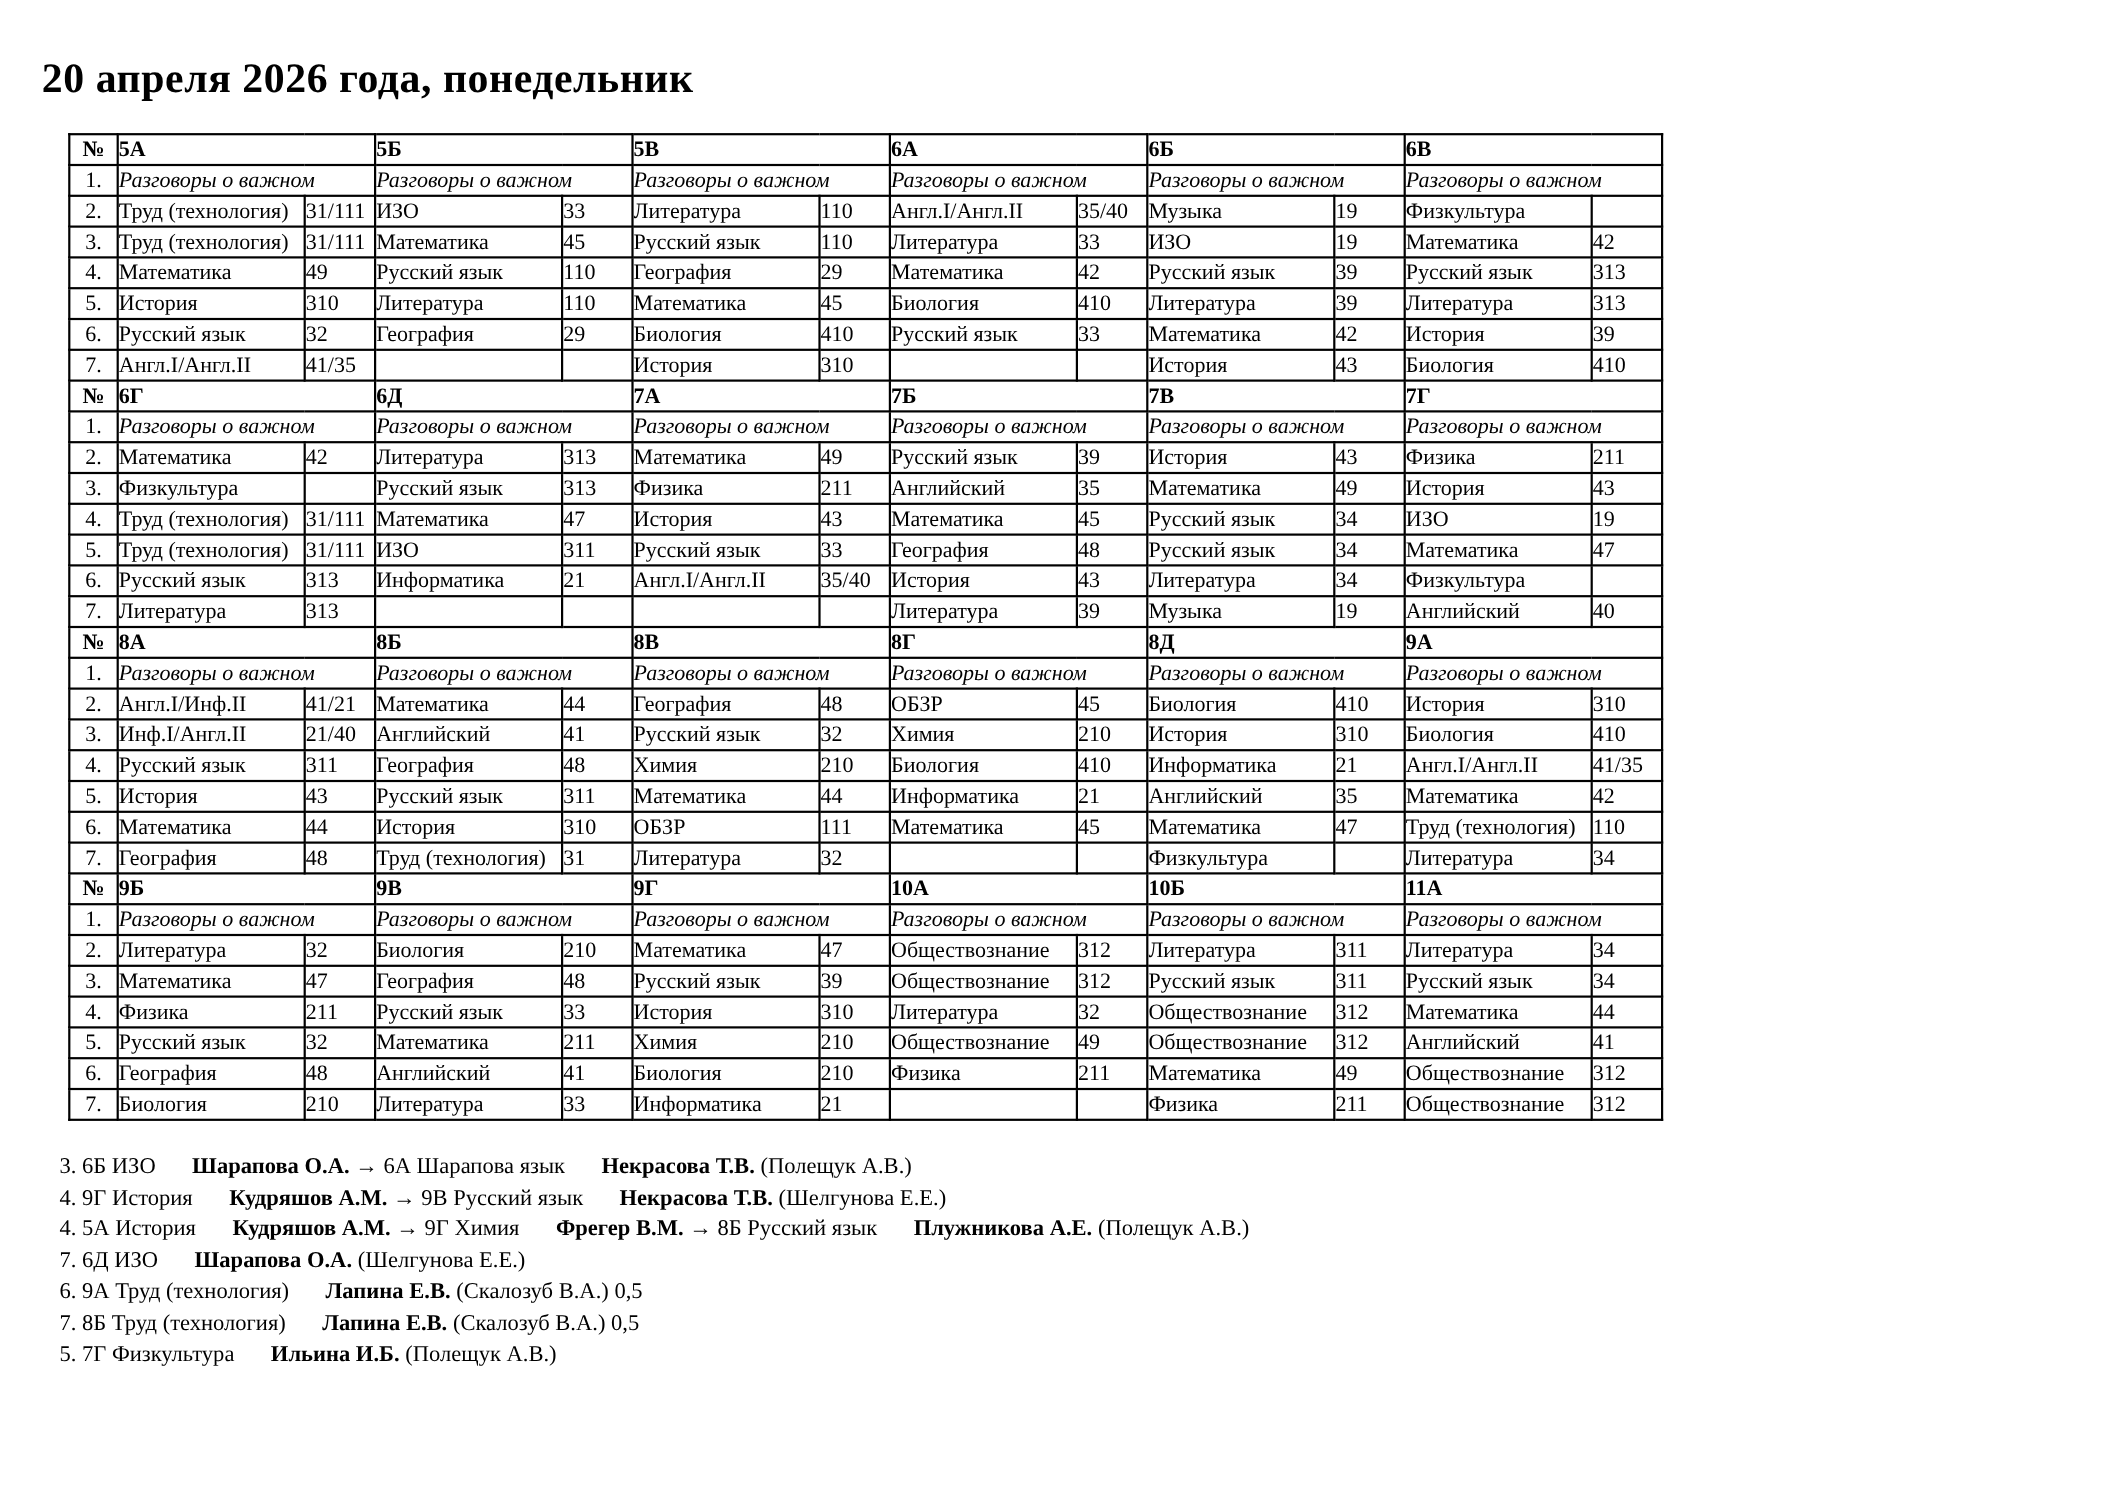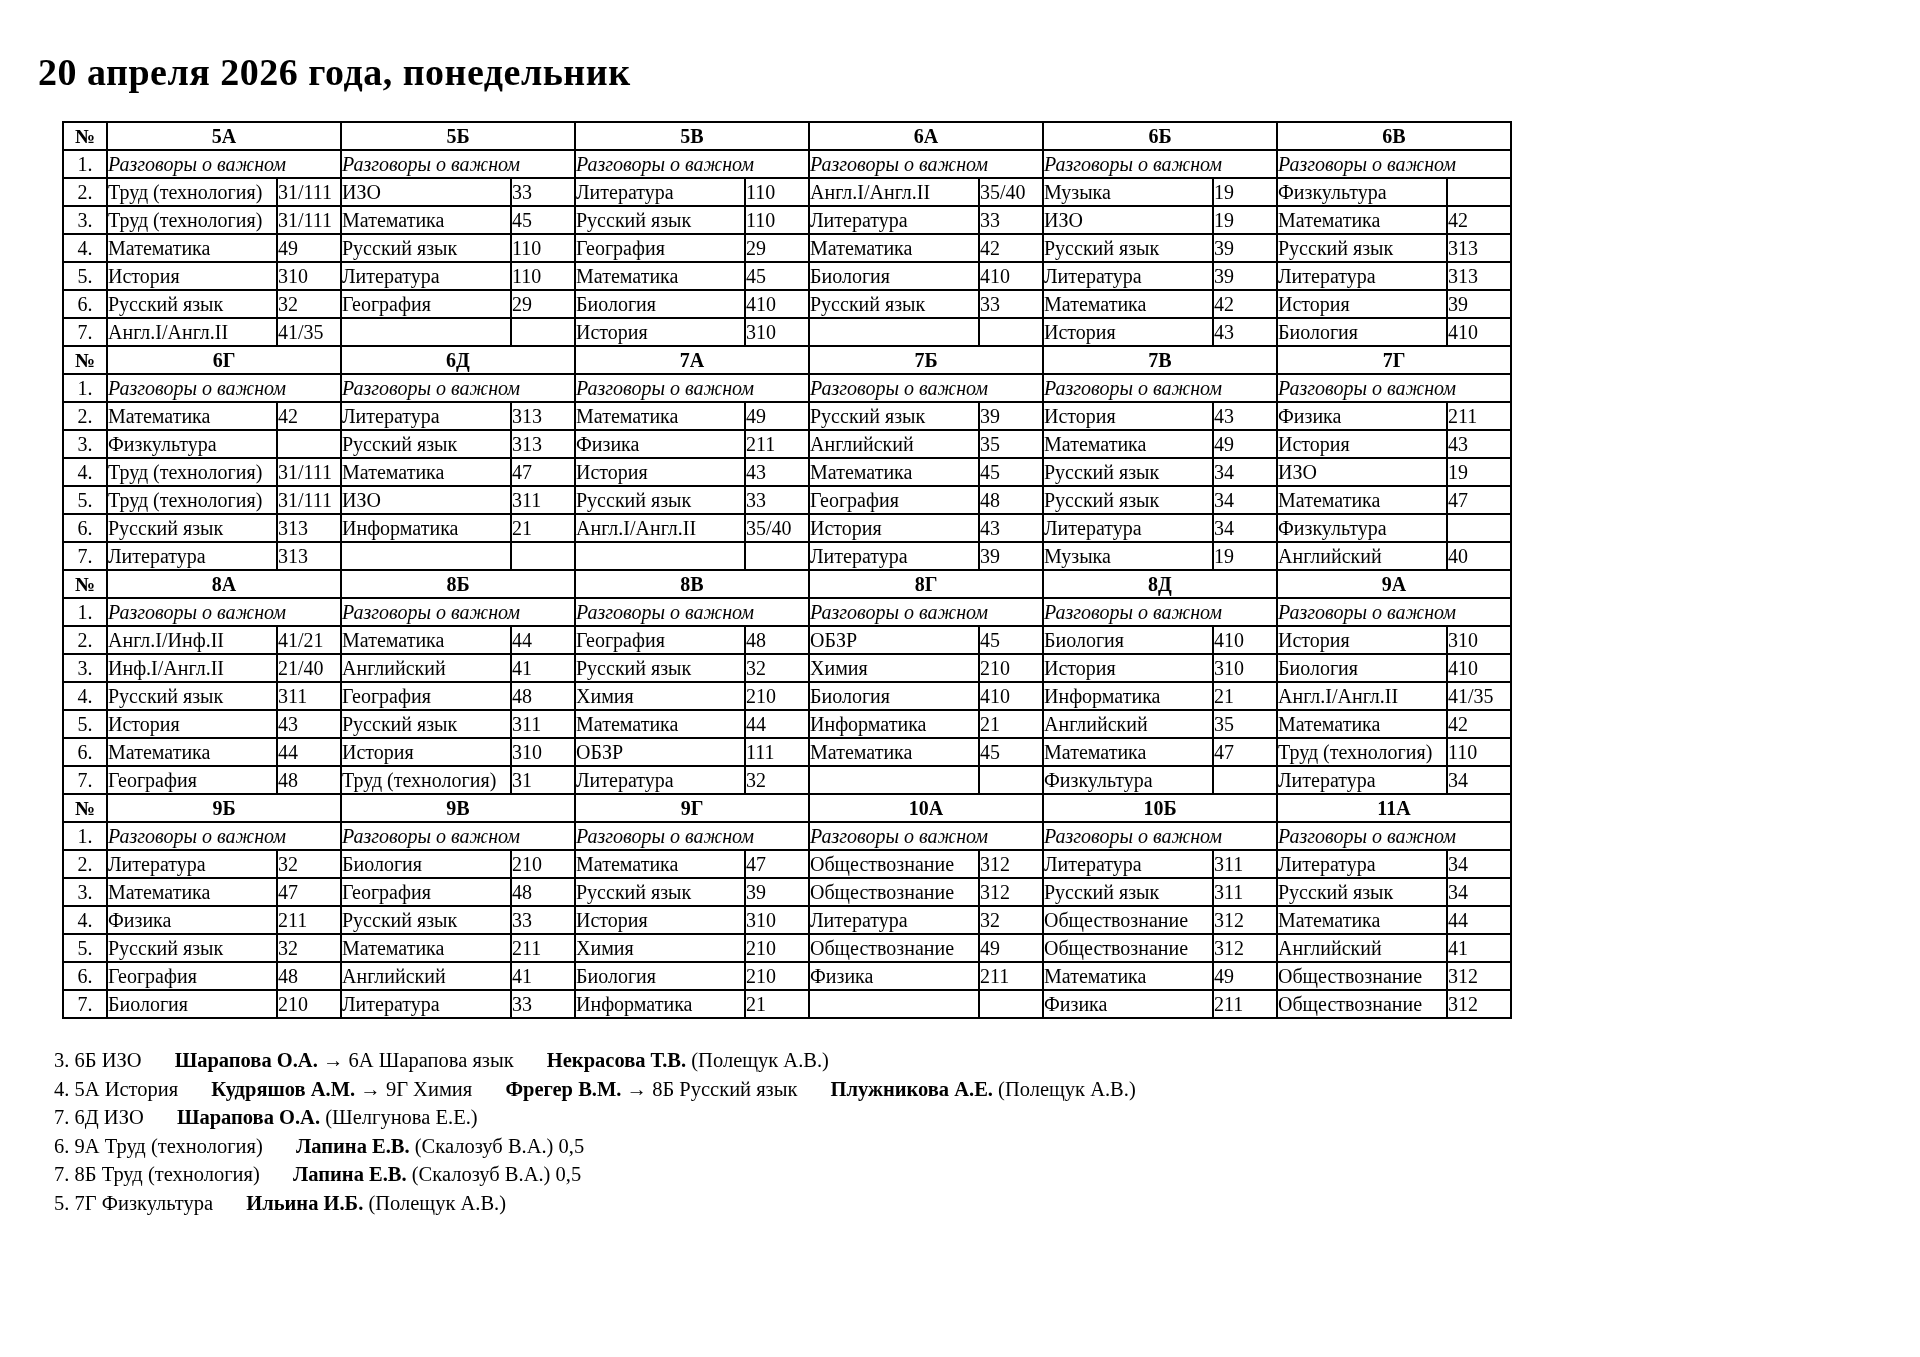--- a/index.html
+++ b/index.html
@@ -6,21 +6,21 @@
   body{width:1920px;height:1357px;position:relative;font-family:"Liberation Serif",serif;color:#000;}
   .title{position:absolute;left:38px;top:50px;font-size:38px;font-weight:bold;letter-spacing:0.5px;}
   table.sched{position:absolute;left:62px;top:121px;border-collapse:collapse;table-layout:fixed;}
   table.sched td{border:2px solid #000;height:26px;padding:0;font-size:20px;line-height:26px;
     white-space:nowrap;overflow:hidden;vertical-align:middle;}
   .c-num{width:44px;}
   .c-subj{width:170px;}
   .c-room{width:64px;}
   td.num-cell{text-align:center;}
   td.head{font-weight:bold;}
-  td.class-head{text-align:center;font-weight:bold;}
+  td.class-head{text-align:left;font-weight:bold;}
   td.talk-cell{font-style:italic;padding-left:9px;}
   td.subj-cell{padding-left:9px;}
   td.room-cell{padding-left:9px;}
   .notes{position:absolute;left:54px;top:1046px;font-size:20.5px;line-height:28.5px;}
   .notes .seg-b{font-weight:bold;margin-left:28px;}
   .note{white-space:nowrap;}
 </style>
 </head>
 <body>
 
@@ -473,18 +473,19 @@
         <td class="subj-cell">Физика</td>
         <td class="room-cell">211</td>
         <td class="subj-cell">Обществознание</td>
         <td class="room-cell">312</td>
       </tr>
     </tbody>
 </table>
 
 <div class="notes">
     <div class="note"><span class="seg">3. 6Б ИЗО </span><span class="seg-b">Шарапова О.А.</span><span class="seg"> → 6А Шарапова язык </span><span class="seg-b">Некрасова Т.В.</span><span class="seg"> (Полещук А.В.)</span></div>
+    <div class="note"><span class="seg">4. 9Г История </span><span class="seg-b">Кудряшов А.М.</span><span class="seg"> → 9В Русский язык </span><span class="seg-b">Некрасова Т.В.</span><span class="seg"> (Шелгунова Е.Е.)</span></div>
     <div class="note"><span class="seg">4. 5А История </span><span class="seg-b">Кудряшов А.М.</span><span class="seg"> → 9Г Химия </span><span class="seg-b">Фрегер В.М.</span><span class="seg"> → 8Б Русский язык </span><span class="seg-b">Плужникова А.Е.</span><span class="seg"> (Полещук А.В.)</span></div>
     <div class="note"><span class="seg">7. 6Д ИЗО </span><span class="seg-b">Шарапова О.А.</span><span class="seg"> (Шелгунова Е.Е.)</span></div>
     <div class="note"><span class="seg">6. 9А Труд (технология) </span><span class="seg-b">Лапина Е.В.</span><span class="seg"> (Скалозуб В.А.) 0,5</span></div>
     <div class="note"><span class="seg">7. 8Б Труд (технология) </span><span class="seg-b">Лапина Е.В.</span><span class="seg"> (Скалозуб В.А.) 0,5</span></div>
     <div class="note"><span class="seg">5. 7Г Физкультура </span><span class="seg-b">Ильина И.Б.</span><span class="seg"> (Полещук А.В.)</span></div>
   </div>
 
 </body></html>

